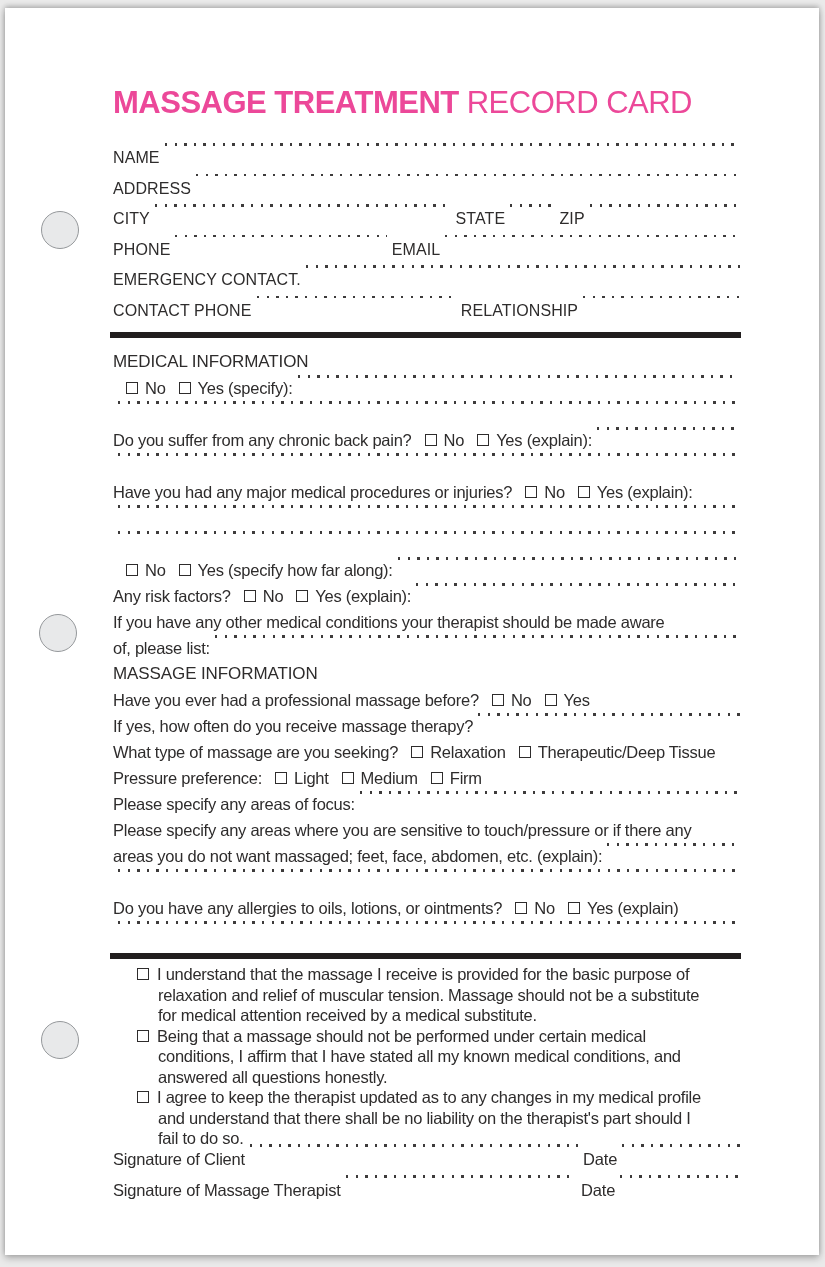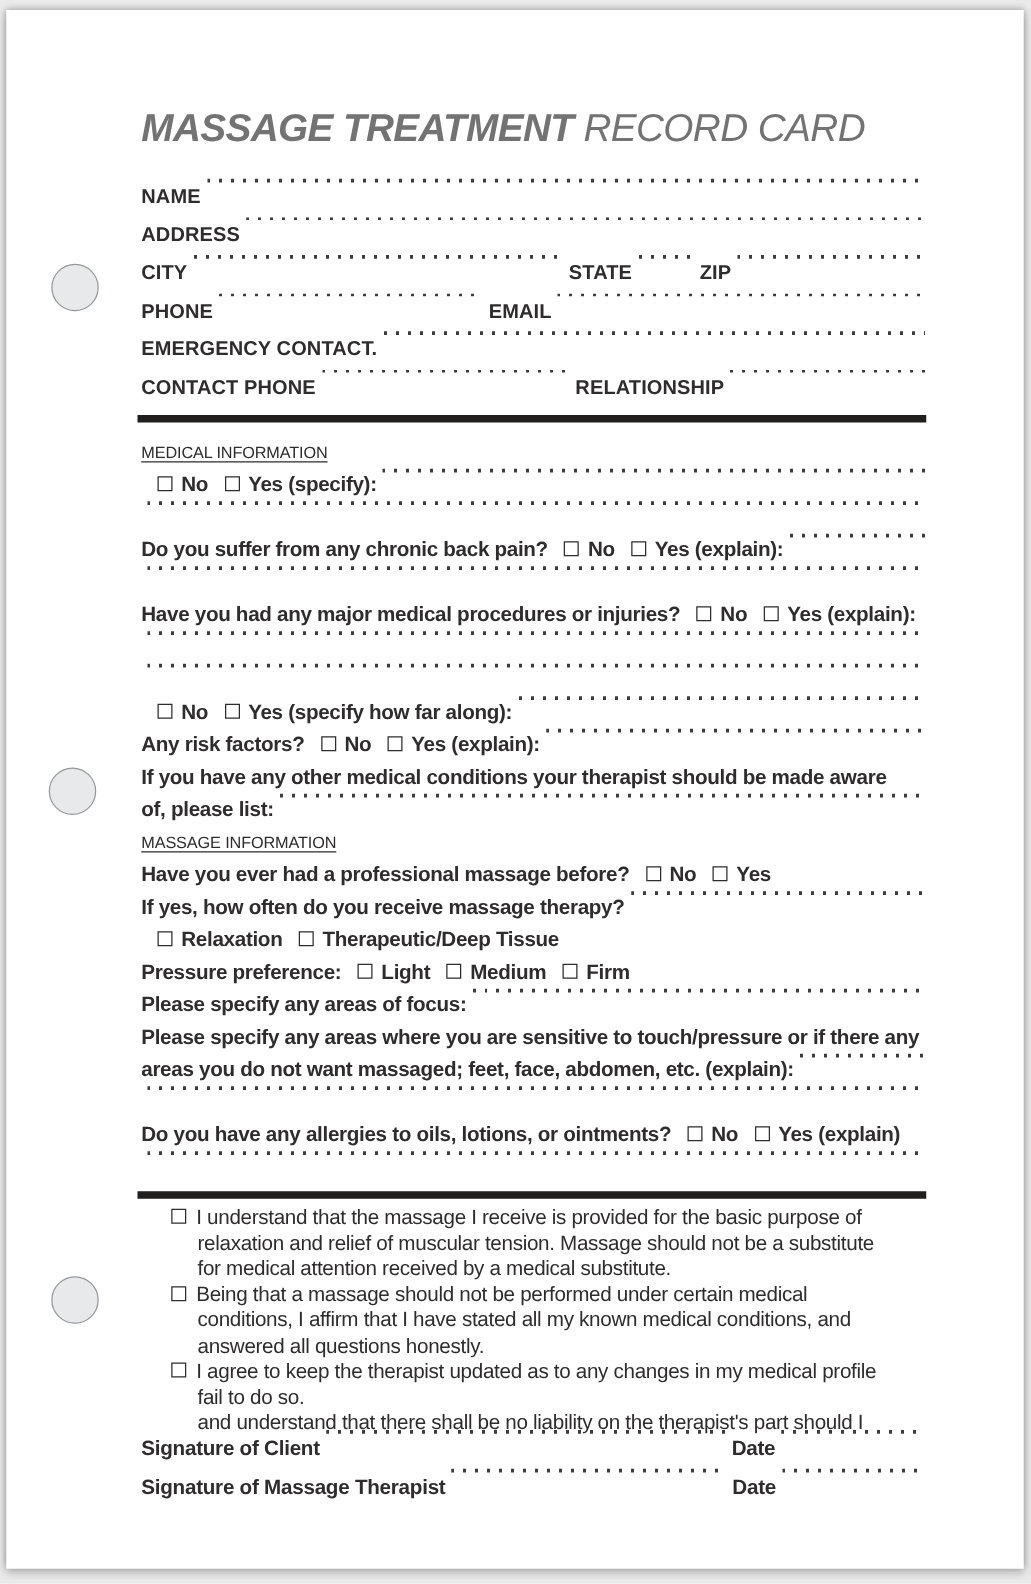--- a/index.html
+++ b/index.html
@@ -15,33 +15,33 @@
     background:#ffffff;
     box-shadow:0 -2px 5px rgba(0,0,0,.22), 0 3px 7px rgba(0,0,0,.28);
   }
   .hole{
     position:absolute;width:38px;height:38px;border-radius:50%;
     background:#e8e9ea;border:1px solid #95989b;box-sizing:border-box;
   }
   .content{position:absolute;left:108px;top:0;width:627px;}
   .title{
     position:absolute;top:78px;left:0;white-space:nowrap;
-    font-size:31px;line-height:34px;letter-spacing:-.5px;color:#737373;font-style:italic;
+    font-size:31px;line-height:34px;letter-spacing:-.5px;color:#ec4899;
   }
   .title .b{font-weight:700;}
   .title .r{font-weight:400;margin-left:8px;}
   .block{position:absolute;left:0;width:627px;}
-  .line{display:flex;align-items:flex-end;white-space:pre;font-weight:bold;}
+  .line{display:flex;align-items:flex-end;white-space:pre;}
   .line .t{flex:0 0 auto;}
   .contact-block .line{height:30.5px;line-height:30.5px;font-size:16px;letter-spacing:.1px;}
   .qa-block .line{height:26px;line-height:26px;font-size:16.5px;letter-spacing:-.25px;}
   .sig-block .line{height:31px;line-height:31px;font-size:16.5px;letter-spacing:-.2px;}
   .sec-heading{
-    height:26px;line-height:26px;font-size:13px;letter-spacing:-.1px;
-    text-decoration:underline;text-underline-offset:3px;text-decoration-thickness:1px;
+    height:26px;line-height:26px;font-size:17px;letter-spacing:-.1px;
+    text-underline-offset:3px;text-decoration-thickness:1px;
   }
   .leader{
     flex-shrink:1;display:inline-block;height:2.6px;min-width:8px;
     margin:0 5px 2px 5px;align-self:baseline;
     background:repeating-linear-gradient(90deg,#3d3b3b 0 2.4px,transparent 2.4px 9.6px);
   }
   .line .leader:last-child{margin-right:0;}
   .cbw{flex:0 0 auto;margin-left:13px;}
   .cb{
     display:inline-block;width:12px;height:12px;box-sizing:border-box;
@@ -94,21 +94,21 @@
           <div class="line"><span class="t">If you have any other medical conditions your therapist should be made aware</span></div>
           <div class="line"><span class="t">of, please list:</span><span class="leader" style="flex: 1 1 0px;"></span></div>
         </div>
     </div>
 
     <div class="block qa-block" style="top:653px;">
       <div class="sec-heading">MASSAGE INFORMATION</div>
       <div id="massage-lines">
           <div class="line"><span class="t">Have you ever had a professional massage before?</span><span class="cbw"><span class="cb"></span>No</span><span class="cbw"><span class="cb"></span>Yes</span></div>
           <div class="line"><span class="t">If yes, how often do you receive massage therapy?</span><span class="leader" style="flex: 1 1 0px;"></span></div>
-          <div class="line"><span class="cbw"><span class="cb"></span>Relaxation</span><span class="cbw"><span class="cb"></span>Therapeutic/Deep Tissue</span></div>
+          <div class="line"><span class="t">What type of massage are you seeking?</span><span class="cbw"><span class="cb"></span>Relaxation</span><span class="cbw"><span class="cb"></span>Therapeutic/Deep Tissue</span></div>
           <div class="line"><span class="t">Pressure preference:</span><span class="cbw"><span class="cb"></span>Light</span><span class="cbw"><span class="cb"></span>Medium</span><span class="cbw"><span class="cb"></span>Firm</span></div>
           <div class="line"><span class="t">Please specify any areas of focus:</span><span class="leader" style="flex: 1 1 0px;"></span></div>
           <div class="line"><span class="t">Please specify any areas where you are sensitive to touch/pressure or if there any</span></div>
           <div class="line"><span class="t">areas you do not want massaged; feet, face, abdomen, etc. (explain):</span><span class="leader" style="flex: 1 1 0px;"></span></div>
           <div class="line"><span class="leader" style="flex: 1 1 0px;"></span></div>
           <div class="line"><span class="t">Do you have any allergies to oils, lotions, or ointments?</span><span class="cbw"><span class="cb"></span>No</span><span class="cbw"><span class="cb"></span>Yes (explain)</span></div>
           <div class="line"><span class="leader" style="flex: 1 1 0px;"></span></div>
         </div>
     </div>
 
@@ -120,22 +120,22 @@
           <div class="cline">relaxation and relief of muscular tension. Massage should not be a substitute</div>
           <div class="cline">for medical attention received by a medical substitute.</div>
         </div>
         <div class="consent-item">
           <div class="cline first"><span class="cb"></span>Being that a massage should not be performed under certain medical</div>
           <div class="cline">conditions, I affirm that I have stated all my known medical conditions, and</div>
           <div class="cline">answered all questions honestly.</div>
         </div>
         <div class="consent-item">
           <div class="cline first"><span class="cb"></span>I agree to keep the therapist updated as to any changes in my medical profile</div>
+          <div class="cline">and understand that there shall be no liability on the therapist's part should I</div>
           <div class="cline">fail to do so.</div>
-          <div class="cline">and understand that there shall be no liability on the therapist's part should I</div>
         </div>
       </div>
 
     <div class="block sig-block" style="top:1136px;" id="signature-lines">
         <div class="line"><span class="t">Signature of Client</span><span class="leader" style="flex: 323 1 0px;"></span><span class="t">Date</span><span class="leader" style="flex: 116 1 0px;"></span></div>
         <div class="line"><span class="t">Signature of Massage Therapist</span><span class="leader" style="flex: 223 1 0px;"></span><span class="t">Date</span><span class="leader" style="flex: 116 1 0px;"></span></div>
       </div>
 
   </div>
 </div>

